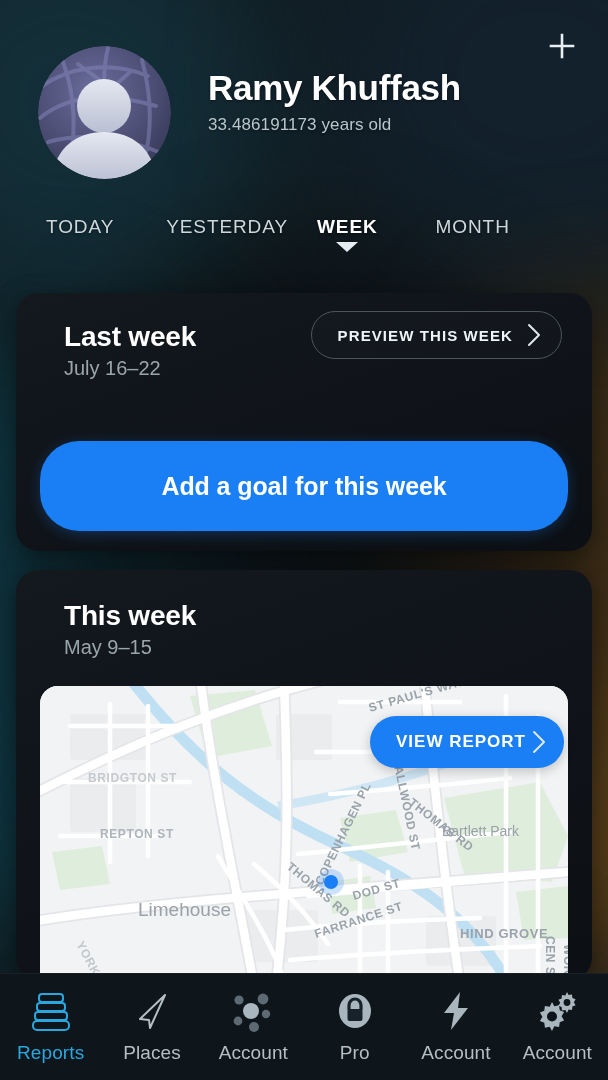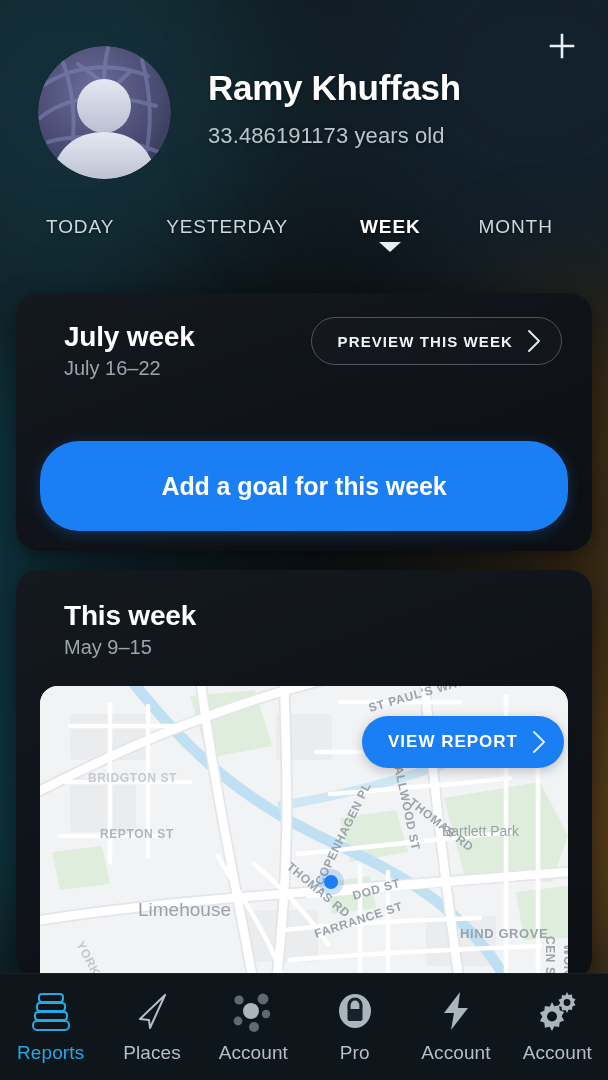--- a/index.html
+++ b/index.html
@@ -35,22 +35,22 @@
   #plus-btn{
     position:absolute; right:24px; top:24px; width:44px; height:44px;
     display:flex; align-items:center; justify-content:center;
   }
   #user-name{
     position:absolute; left:208px; top:68px;
     font-size:35px; font-weight:bold; letter-spacing:-.3px; color:#fff;
     text-shadow:0 1px 3px rgba(0,0,0,.45);
   }
   #user-age{
-    position:absolute; left:208px; top:123px;
-    font-size:22px; color:#b9c6cc; letter-spacing:.1px;
+    position:absolute; left:208px; top:115px;
+    font-size:17px; color:#b9c6cc; letter-spacing:.1px;
     text-shadow:0 1px 3px rgba(0,0,0,.4);
   }
 
   
   #tabs{
     position:absolute; left:0; top:208px; width:560px; height:62px;
     display:flex; align-items:flex-start; padding:0 46px;
   }
   .tab{
     flex:0 0 auto; position:relative; text-align:center;
@@ -58,21 +58,21 @@
     color:#cdd8dd; text-shadow:0 1px 3px rgba(0,0,0,.45);
   }
   .tab.sel{ color:#ffffff; font-weight:600; }
   .tab .caret{
     position:absolute; left:50%; transform:translateX(-50%); top:34px;
     width:0; height:0; border-left:11px solid transparent;
     border-right:11px solid transparent; border-top:10px solid #e7eef1;
   }
   #tab-today{ margin-left:0; }
   #tab-yesterday{ margin-left:52px; }
-  #tab-week{ margin-left:72px; }
+  #tab-week{ margin-left:29px; }
   #tab-month{ margin-left:58px; }
 
   
   .card{
     position:absolute; left:16px; width:576px;
     background:linear-gradient(160deg,#14191e 0%,#10141a 45%,#0c1014 100%);
     border-radius:22px;
     box-shadow:0 6px 26px rgba(0,0,0,.45);
   }
   #card-this-week{ top:293px; height:258px; overflow:hidden; }
@@ -85,21 +85,21 @@
   .card-sub{
     position:absolute; left:48px; font-size:20px; color:#9aa6ac;
   }
   #tw-title{ top:28px; }
   #tw-sub{ top:64px; }
   #lw-title{ top:30px; }
   #lw-sub{ top:66px; }
 
   
   #preview-pill{
-    position:absolute; right:30px; top:24px;
+    position:absolute; right:30px; top:18px;
     height:48px; padding:0 16px 0 26px;
     border:1px solid #4c555c; border-radius:24px;
     display:flex; align-items:center; gap:10px;
     background:rgba(255,255,255,.015);
   }
   #preview-pill .lbl{ font-size:15px; letter-spacing:1.1px; font-weight:600; color:#eef3f5; }
 
   
   #add-goal-btn{
     position:absolute; left:24px; top:148px; width:528px; height:90px;
@@ -114,21 +114,21 @@
   #map-wrap{
     position:absolute; left:24px; top:116px; width:528px; height:300px;
     border-radius:18px 18px 0 0; overflow:hidden; background:#f3f4f6;
   }
   #map-svg{ display:block; width:528px; height:300px; }
 
   #view-report-btn{
     position:absolute; right:28px; top:146px;
     height:52px; padding:0 14px 0 26px;
     background:#1a7ef5; border-radius:26px; border:none;
-    display:flex; align-items:center; gap:10px;
+    display:flex; align-items:center; gap:2px;
     box-shadow:0 3px 12px rgba(0,0,0,.22);
   }
   #view-report-btn .lbl{
     font-family:"Liberation Sans", sans-serif;
     font-size:17px; letter-spacing:1px; font-weight:700; color:#fff;
   }
 
   
   #bottom-nav{
     position:absolute; left:0; bottom:0; width:608px; height:107px;
@@ -215,21 +215,21 @@
     <div class="tab sel" id="tab-week">
       <span>WEEK</span>
       <span class="caret"></span>
     </div>
     <div class="tab" id="tab-month">
       <span>MONTH</span>
     </div>
   </div>
 
   <div class="card" id="card-this-week">
-    <div class="card-title" id="tw-title">July week</div>
+    <div class="card-title" id="tw-title">Last week</div>
     <div class="card-sub" id="tw-sub">July 16–22</div>
 
     <div id="preview-pill">
       <span class="lbl">PREVIEW THIS WEEK</span>
       <svg width="22" height="30" viewBox="0 0 22 30">
         <path d="M6 5 L16 15 L6 25" stroke="#dfe7ea" stroke-width="2" fill="none" stroke-linecap="round" stroke-linejoin="round"></path>
       </svg>
     </div>
 
     <button id="add-goal-btn">Add a goal for this week</button>

